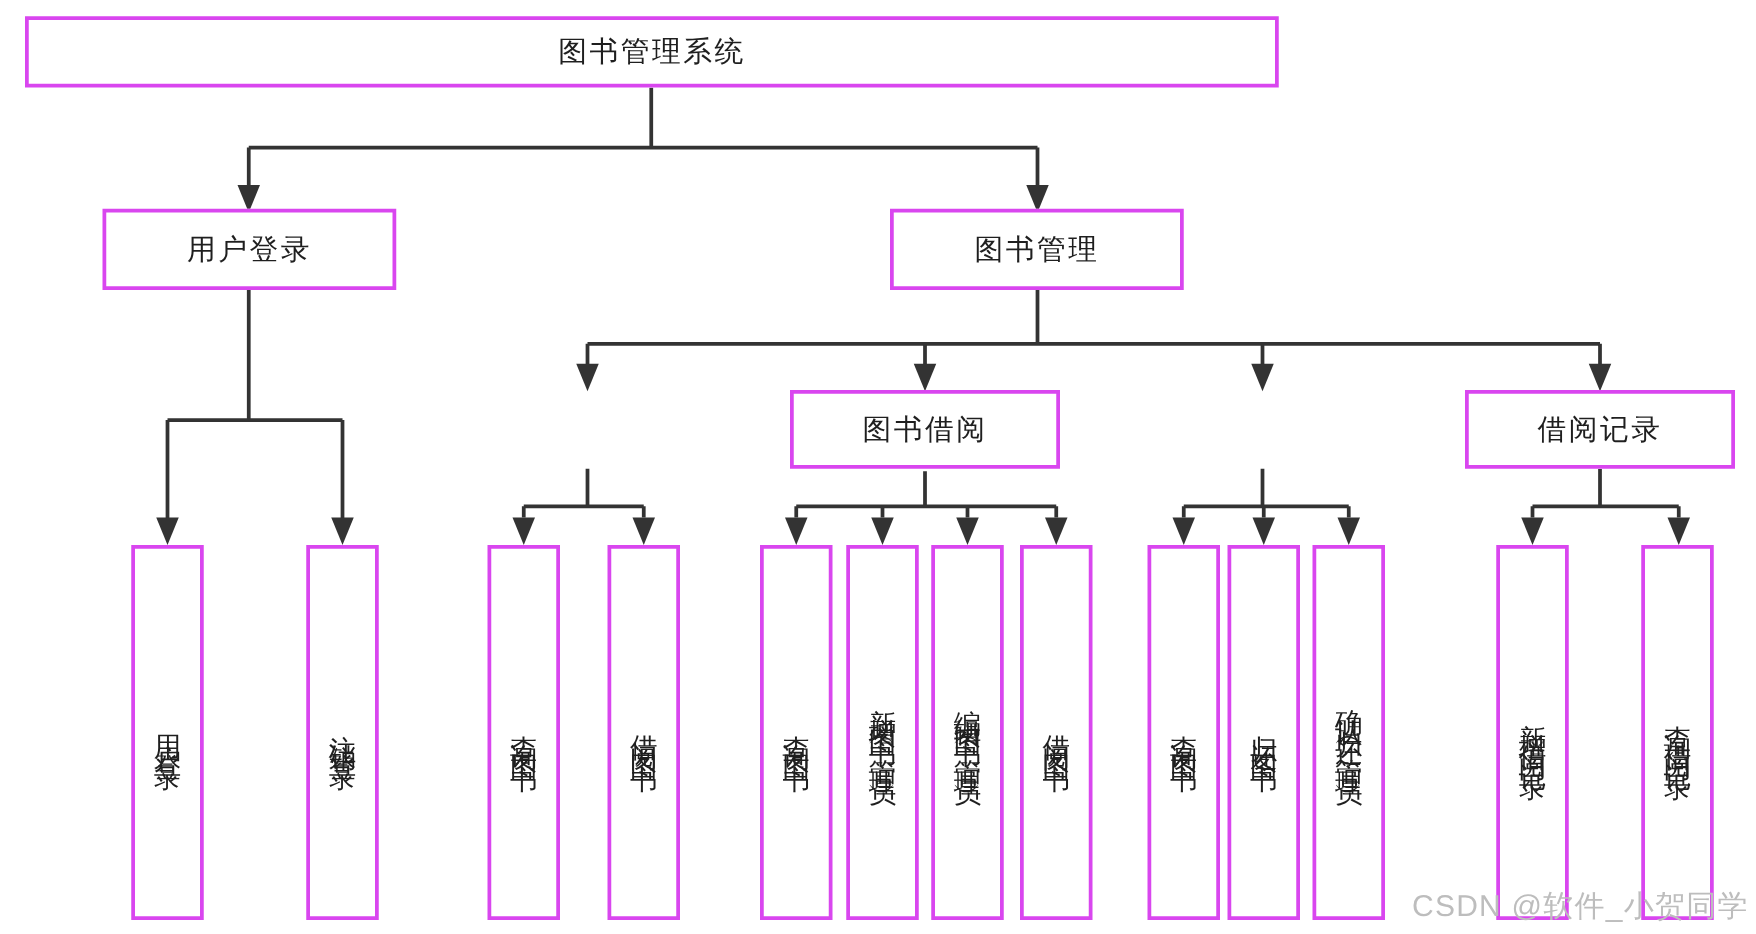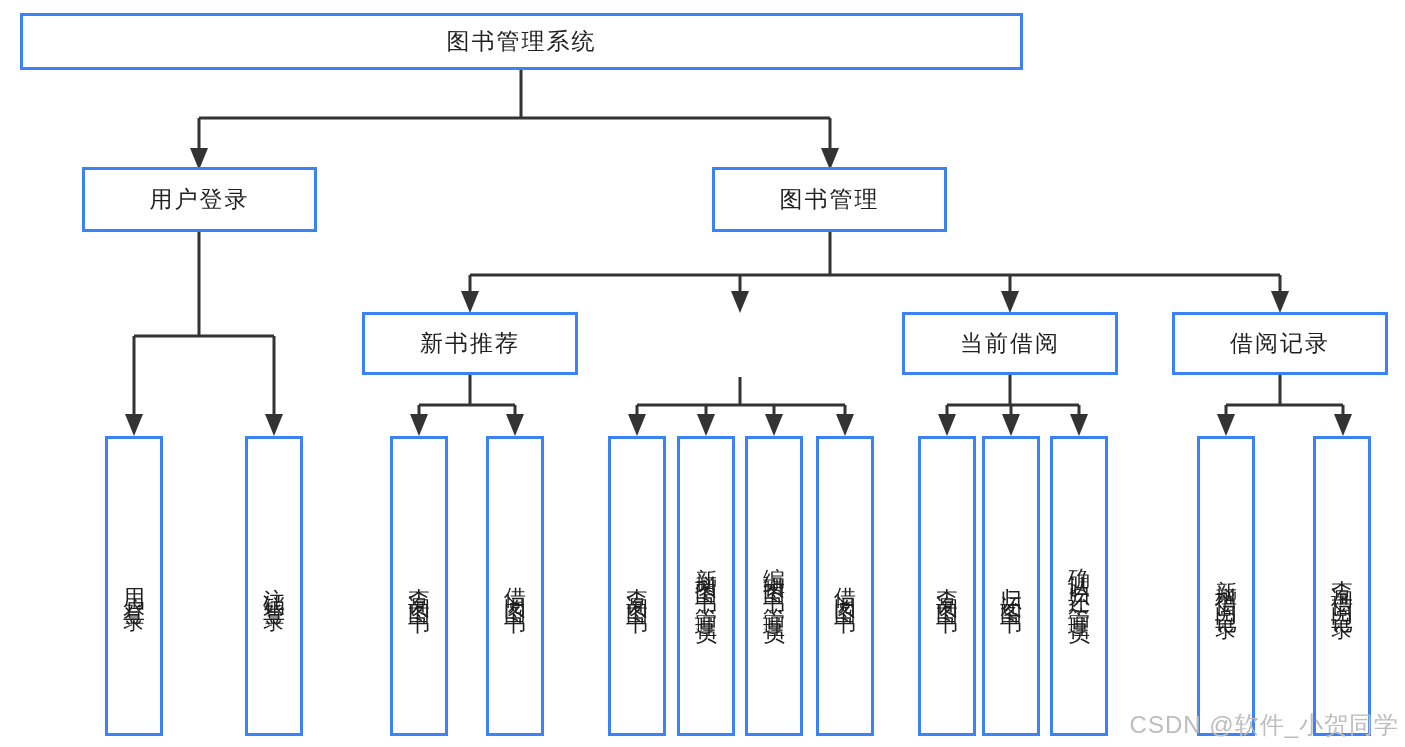--- a/index.html
+++ b/index.html
@@ -27,21 +27,21 @@
     stroke-width: 3;
     fill: none;
   }
   .connectors .ah {
     fill: #333333;
     stroke: none;
   }
   .box {
     position: absolute;
     box-sizing: border-box;
-    border: 3px solid #3b82f6;
+    border: 3px solid #d946ef;
     background: #ffffff;
     display: flex;
     align-items: center;
     justify-content: center;
     color: #1f1f1f;
   }
   .box.h {
     font-size: 23px;
     letter-spacing: 2px;
     white-space: nowrap;
@@ -102,22 +102,21 @@
     <path class="ln" d="M1280 375 V405 M1226 405 H1343 M1226 405 V414 M1343 405 V414"></path>
     <polygon class="ah" points="1217,414 1235,414 1226,436"></polygon>
     <polygon class="ah" points="1334,414 1352,414 1343,436"></polygon>
   </svg>
 
   <div class="box h" style="left:20px; top:13px; width:1003px; height:57px;">图书管理系统</div>
 
   <div class="box h" style="left:82px; top:167px; width:235px; height:65px;">用户登录</div>
   <div class="box h" style="left:712px; top:167px; width:235px; height:65px;text-align:right;">图书管理</div>
 
-  <div class="box h" style="left:362px; top:312px; width:216px; height:63px;">新书推荐</div>
-  <div class="box h" style="left:902px; top:312px; width:216px; height:63px;">当前借阅</div>
+  <div class="box h" style="left:632px; top:312px; width:216px; height:63px;">图书借阅</div>
   <div class="box h" style="left:1172px; top:312px; width:216px; height:63px;">借阅记录</div>
 
   <div class="box v" style="left:105px; top:436px; width:58px; height:300px;">用户登录</div>
   <div class="box v" style="left:245px; top:436px; width:58px; height:300px;">注销登录</div>
 
   <div class="box v" style="left:390px; top:436px; width:58px; height:300px;">查询图书</div>
   <div class="box v" style="left:486px; top:436px; width:58px; height:300px;">借阅图书</div>
 
   <div class="box v" style="left:608px; top:436px; width:58px; height:300px;">查询图书</div>
   <div class="box v" style="left:677px; top:436px; width:58px; height:300px;">新增图书（管理员）</div>

